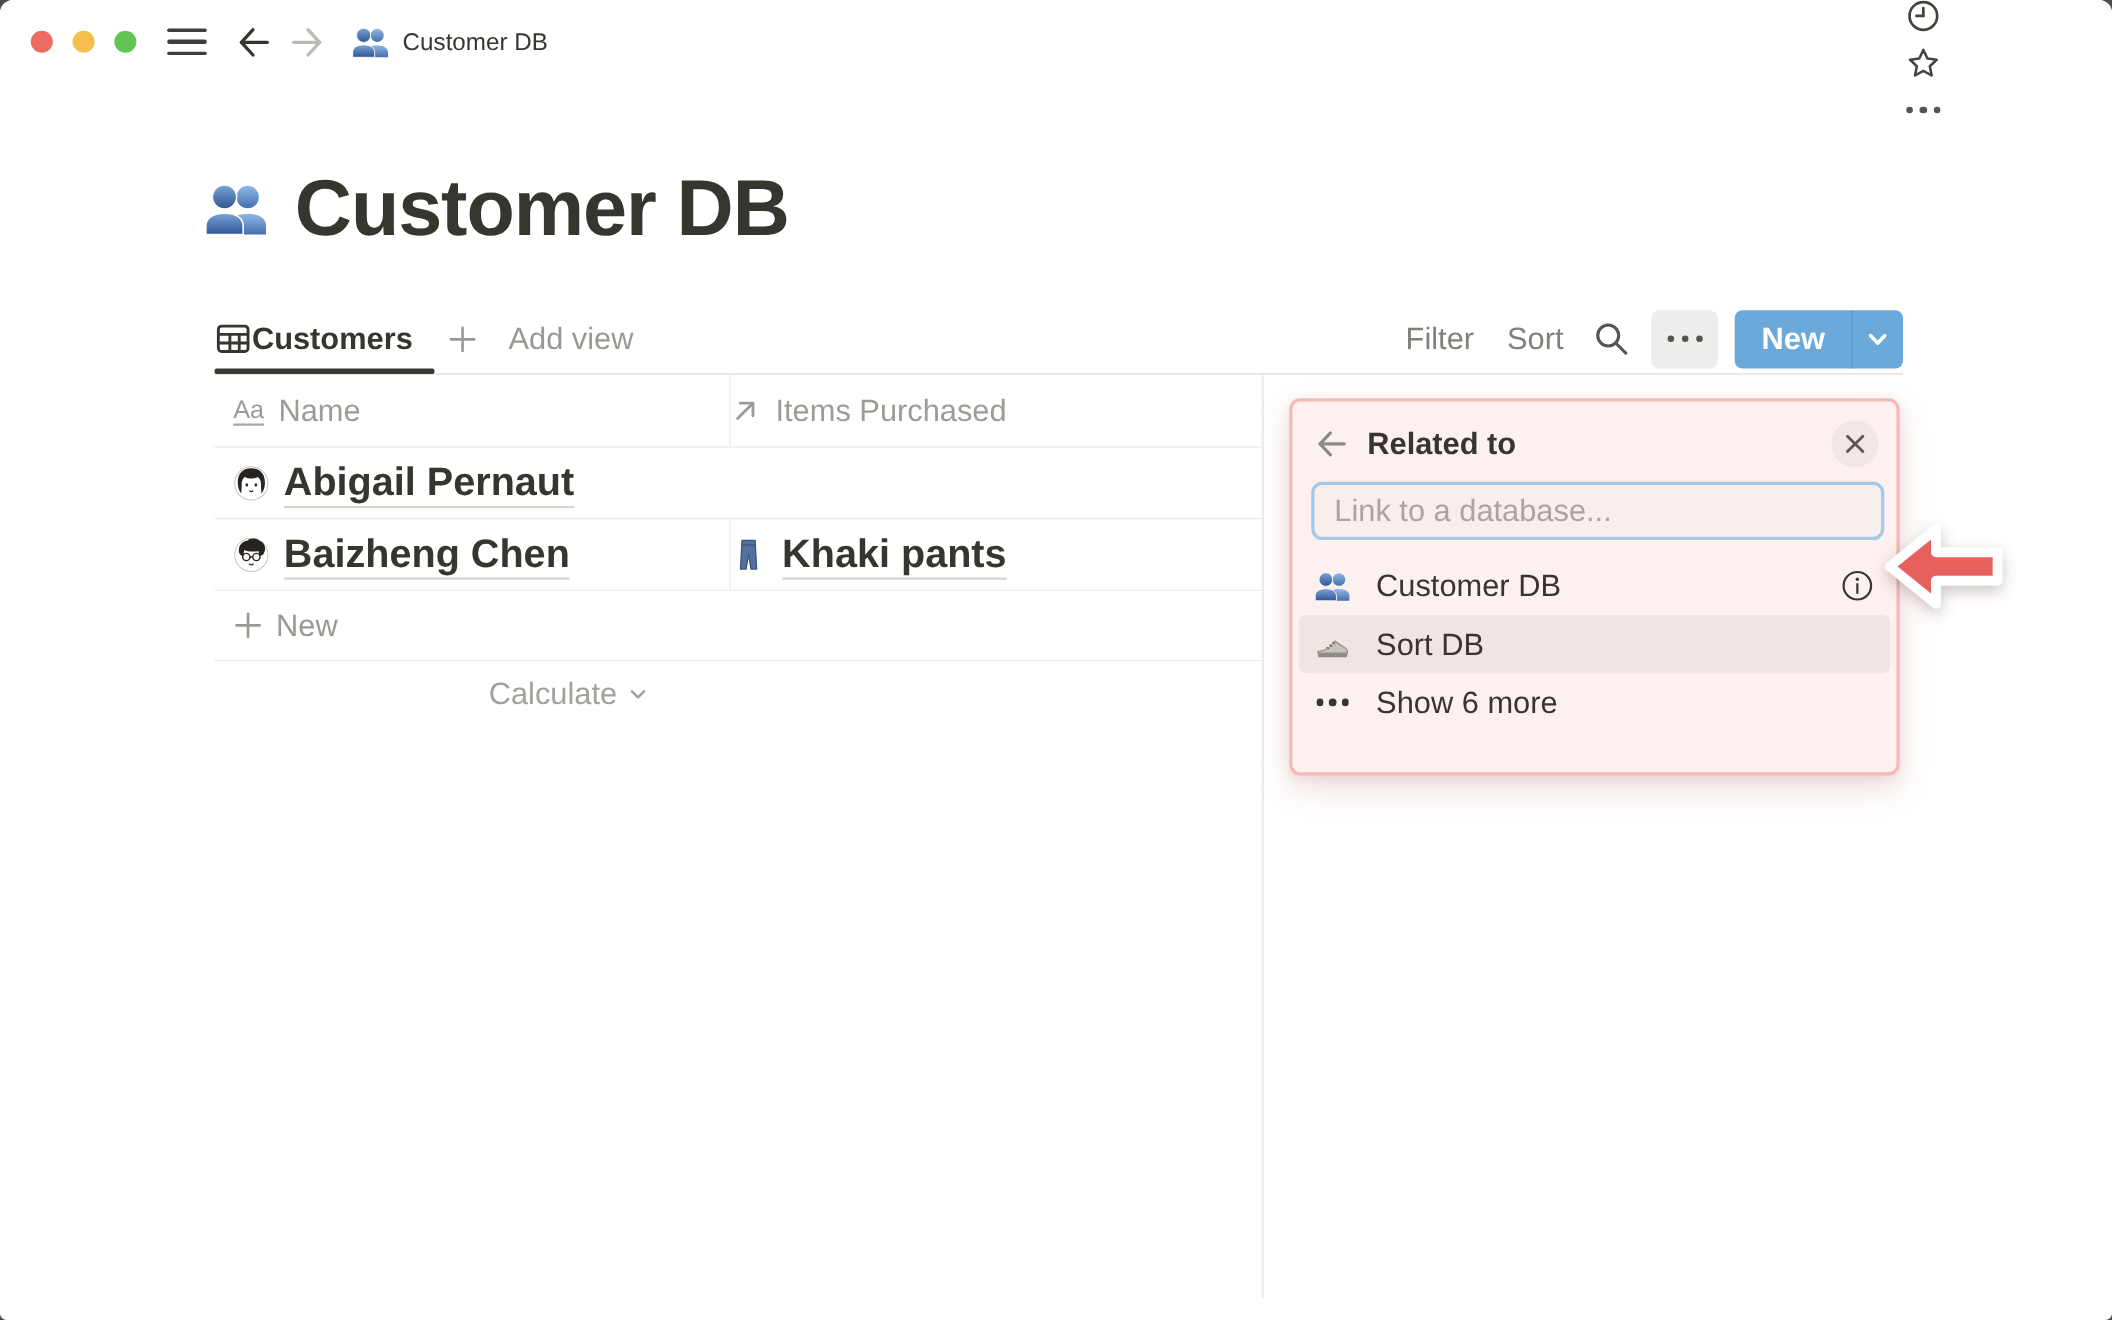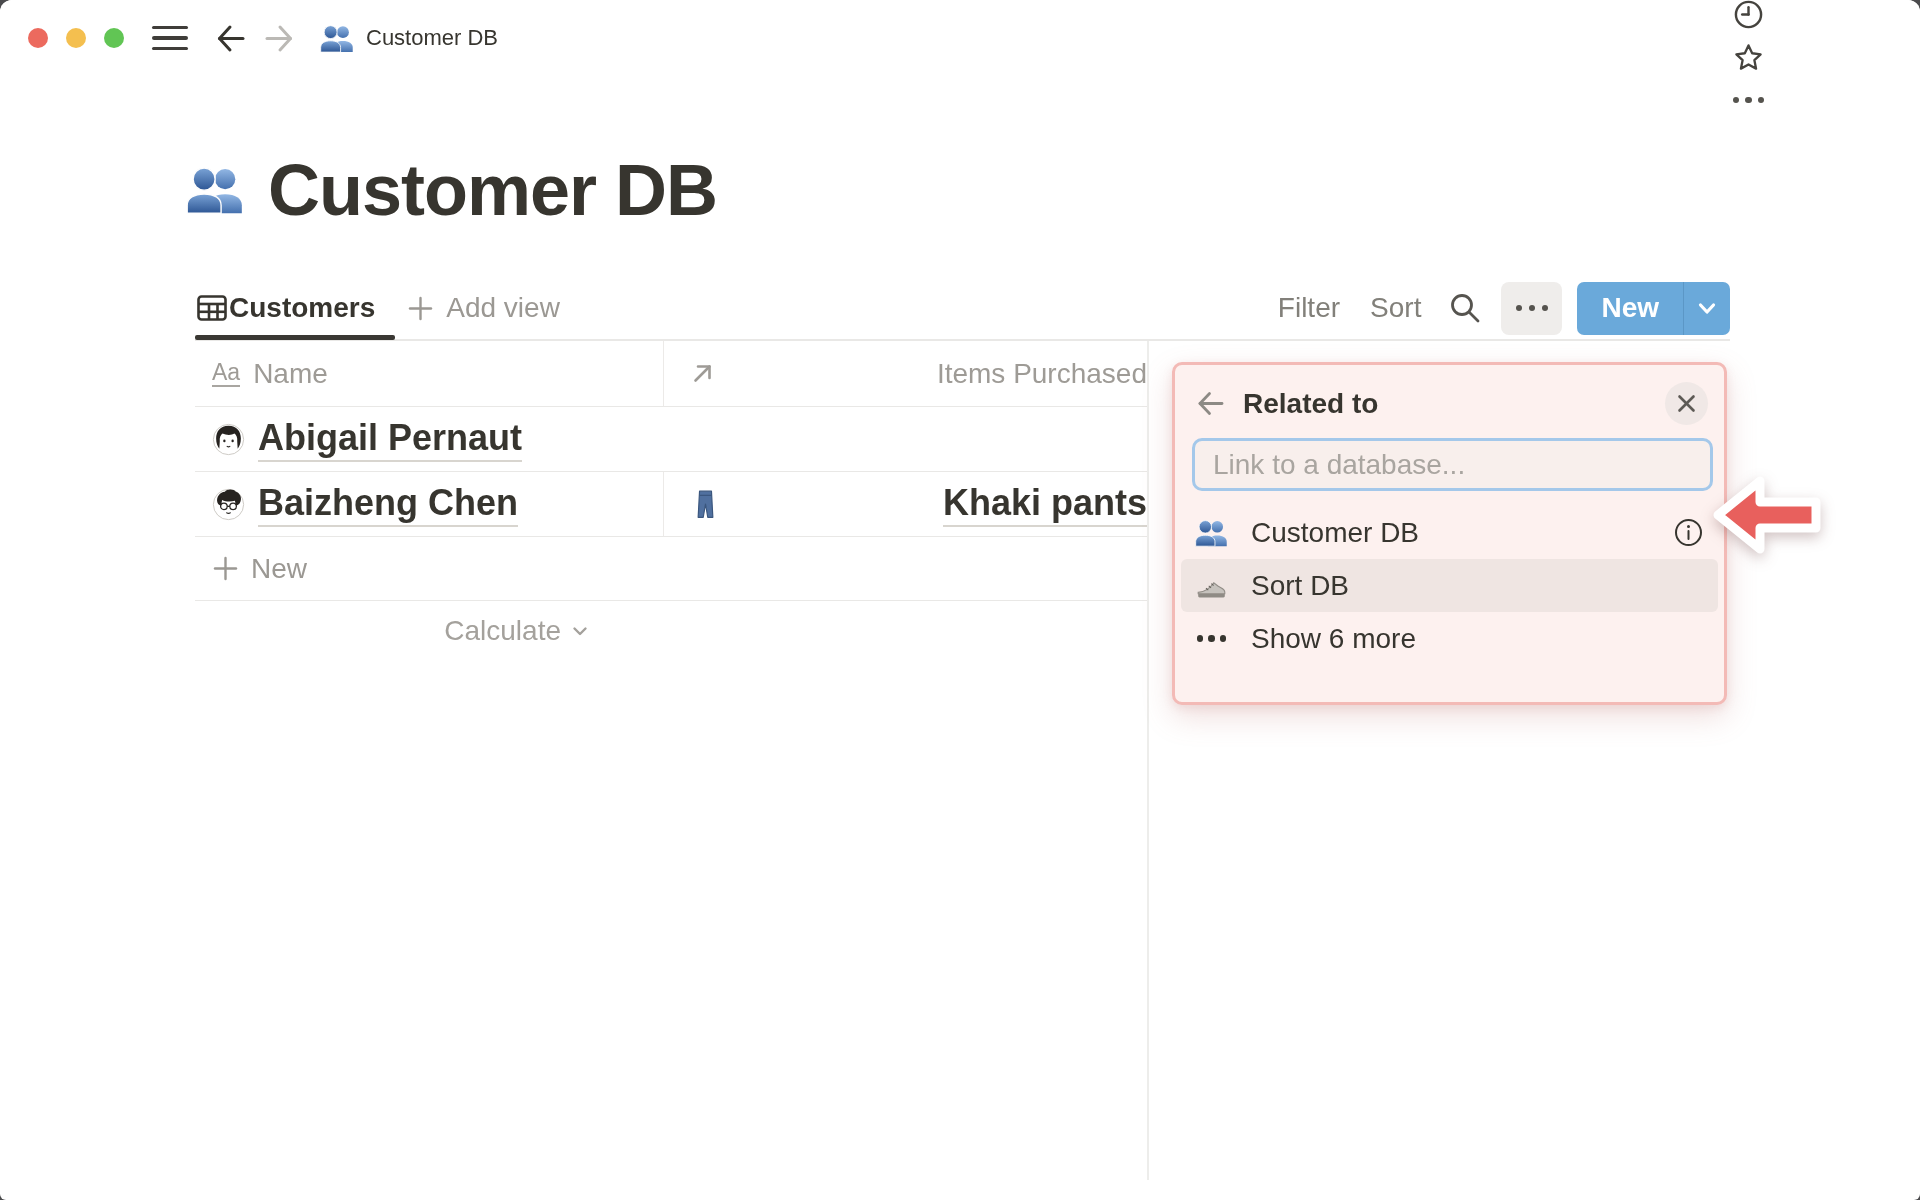--- a/index.html
+++ b/index.html
@@ -24,40 +24,40 @@
   .pagetitle { position:absolute; left:186px; top:148px; display:flex; align-items:center; gap:24px; }
   .pagetitle h1 { font-size:72px; line-height:84px; font-weight:700; letter-spacing:-1px; }
   .ppl-lg { width:58px; height:50px; }
   .ppl-sm { width:34px; height:29px; }
   .ppl-xs { width:33px; height:28px; }
 
   
   .viewbar { position:absolute; left:195px; top:279px; width:1535px; height:58px; display:flex; align-items:center; }
   .tab { display:flex; align-items:center; font-size:28px; font-weight:600; }
   .tab svg { width:34px; height:34px; }
-  .addview { margin-left:32px; display:flex; align-items:center; gap:12px; font-size:28px; color:#9b9893; }
+  .addview { margin-left:32px; display:flex; align-items:center; gap:28px; font-size:28px; color:#9b9893; }
   .addview svg { width:27px; height:27px; }
   .vb-right { margin-left:auto; display:flex; align-items:center;text-align:center; }
   .vb-btn { font-size:28px; color:#82807a; margin-left:30px; cursor:pointer; }
   .search-btn { margin-left:26px; width:36px; height:36px; }
   .dots-btn { margin-left:18px; width:61px; height:53px; background:#efedeb; border-radius:8px; display:flex; align-items:center; justify-content:center; gap:6.5px; }
   .dots-btn i, .tb-dots i { width:6.5px; height:6.5px; border-radius:50%; background:#55534e; display:block; }
   .tb-dots { display:flex; gap:6px; align-items:center; height:31px; }
   .new-btn { margin-left:15px; height:53px; display:flex; align-items:stretch; border-radius:7px; overflow:hidden; background:#6aa9da; }
   .new-btn .lbl { display:flex; align-items:center; padding:0 24px; color:#fff; font-size:28px; font-weight:700; }
   .new-btn .chev { width:47px; display:flex; align-items:center; justify-content:center; border-left:1.5px solid #5b97c6; }
 
   .tab-underline { position:absolute; left:195px; top:335px; width:200px; height:4.5px; background:#3a3833; border-radius:2px; z-index:2; }
   .vb-hairline { position:absolute; left:195px; top:339px; width:1535px; height:1.5px; background:#e9e8e6; }
 
   
   .table { position:absolute; left:195px; top:341px; width:952px; }
   .t-head { display:flex; height:66px; align-items:center; border-bottom:1px solid #e9e8e6; color:#9e9b96; font-size:28px; }
   .c1 { width:468px; display:flex; align-items:center; padding-left:17px; gap:13px; }
-  .c2 { flex:1; display:flex; align-items:center; padding-left:25px; gap:14px; border-left:1px solid #eceae8; align-self:stretch;justify-content:space-between; }
+  .c2 { flex:1; display:flex; align-items:center; gap:14px; border-left:1px solid #eceae8; align-self:stretch; }
   .aa { font-size:23px; color:#9e9b96; font-weight:500; border-bottom:2.5px solid #a9a6a1; line-height:1.05; }
   .rel-arrow { width:27px; height:27px; }
   .t-row { display:flex; height:65px; border-bottom:1px solid #e9e8e6; font-size:36px; font-weight:700; }
   .cell-ic { width:33px; height:33px; flex:none; }
   .linky { border-bottom:2px solid #d8d5cf; padding-bottom:1px; cursor:pointer; }
   .t-new { display:flex; align-items:center; height:64px; border-bottom:1px solid #e9e8e6; color:#9b9893; font-size:28px; gap:12px; padding-left:17px; cursor:pointer; }
   .t-new svg { width:27px; height:27px; }
   .t-calc { height:60px; display:flex; align-items:center; }
   .calc-in { width:468px; display:flex; justify-content:flex-end; align-items:center; gap:8px; padding-right:72px; color:#a4a19c; font-size:28px; cursor:pointer; }
   .vline { position:absolute; left:1147px; top:341px; width:1.5px; height:839px; background:#ededeb; }

